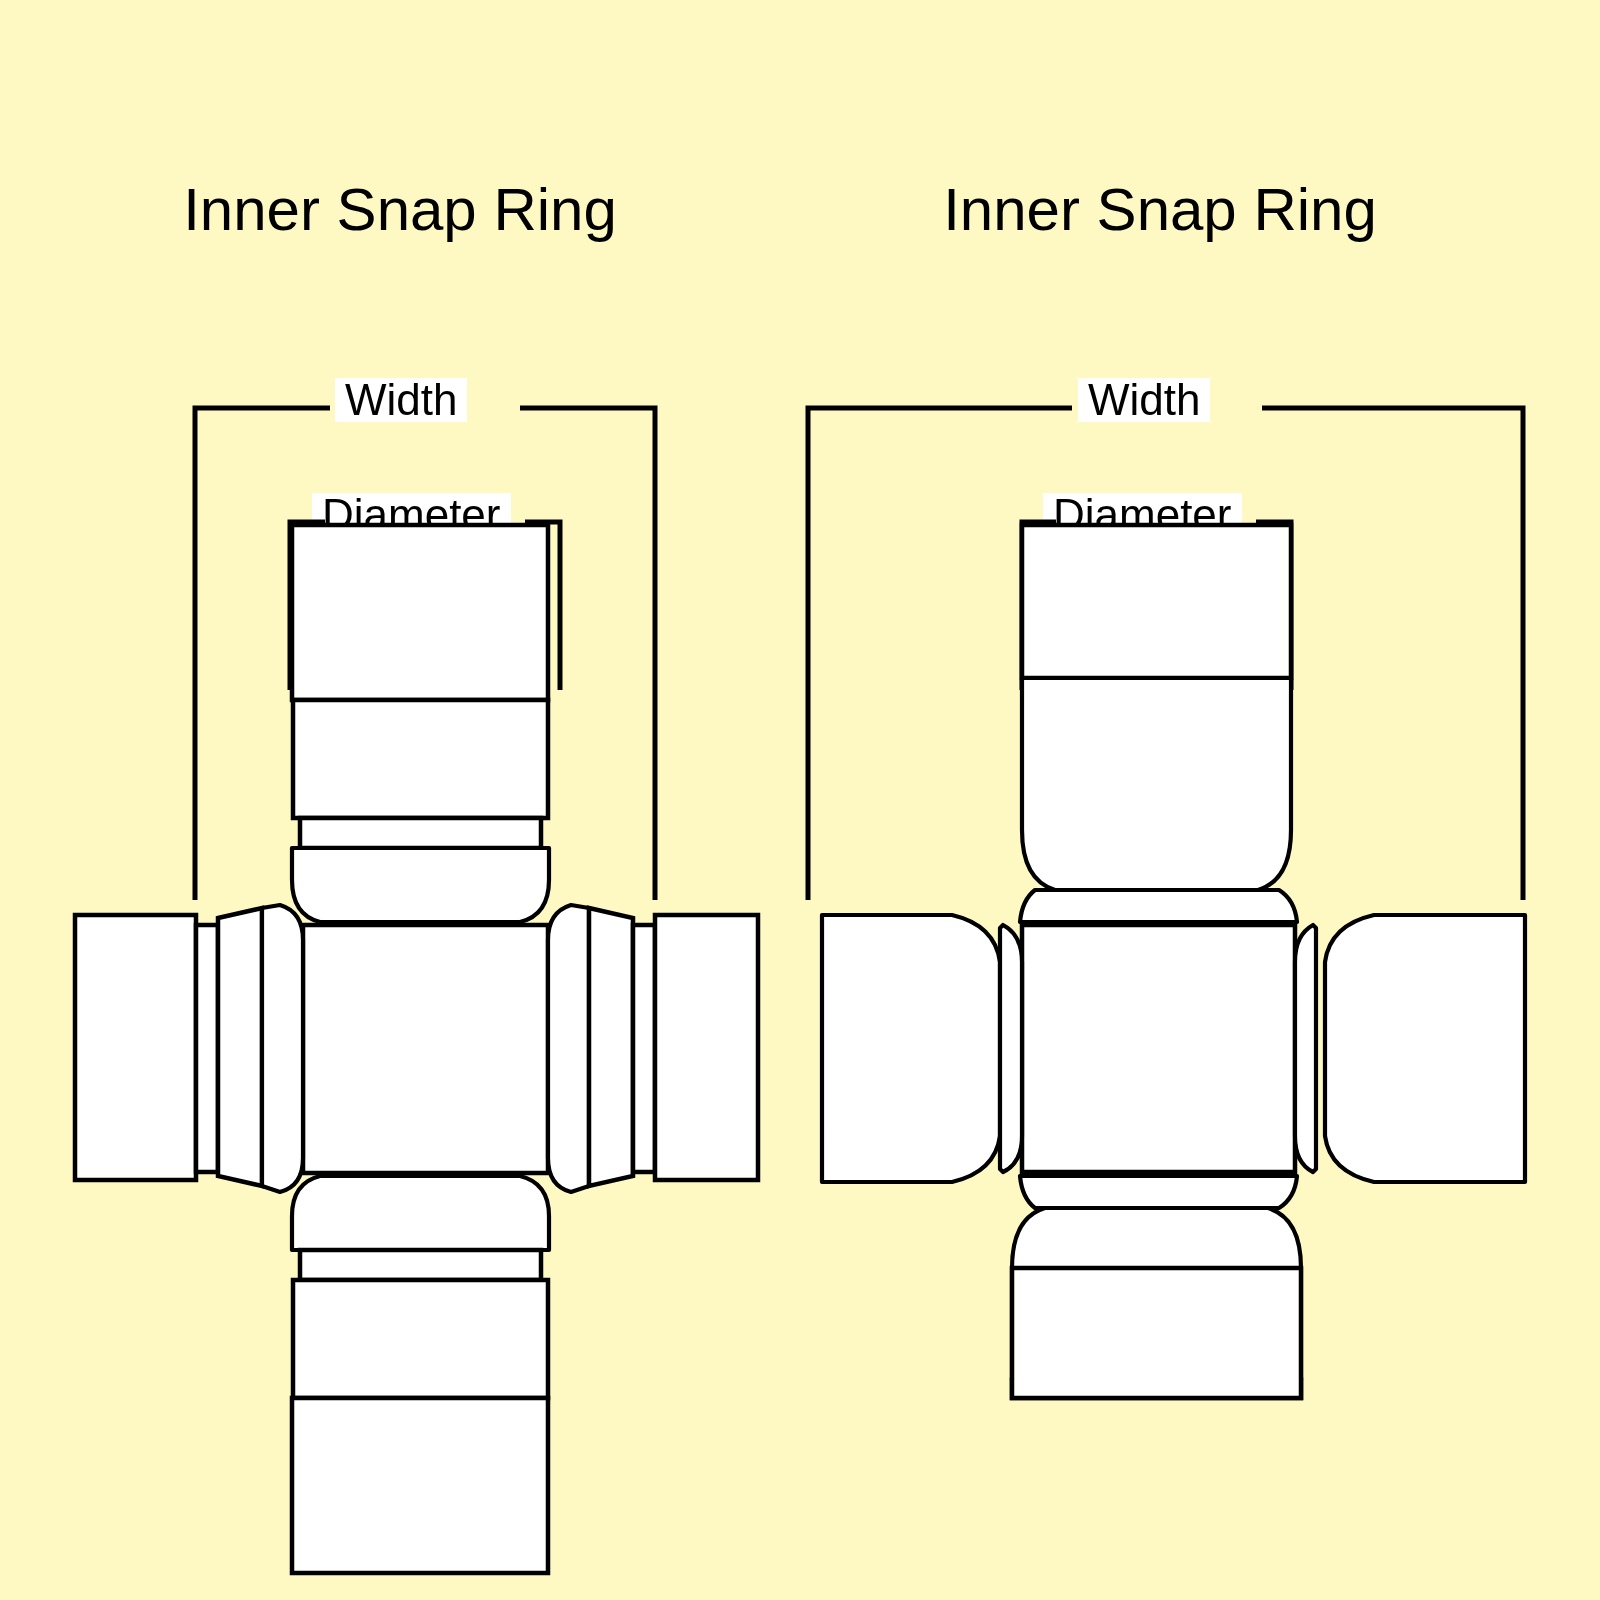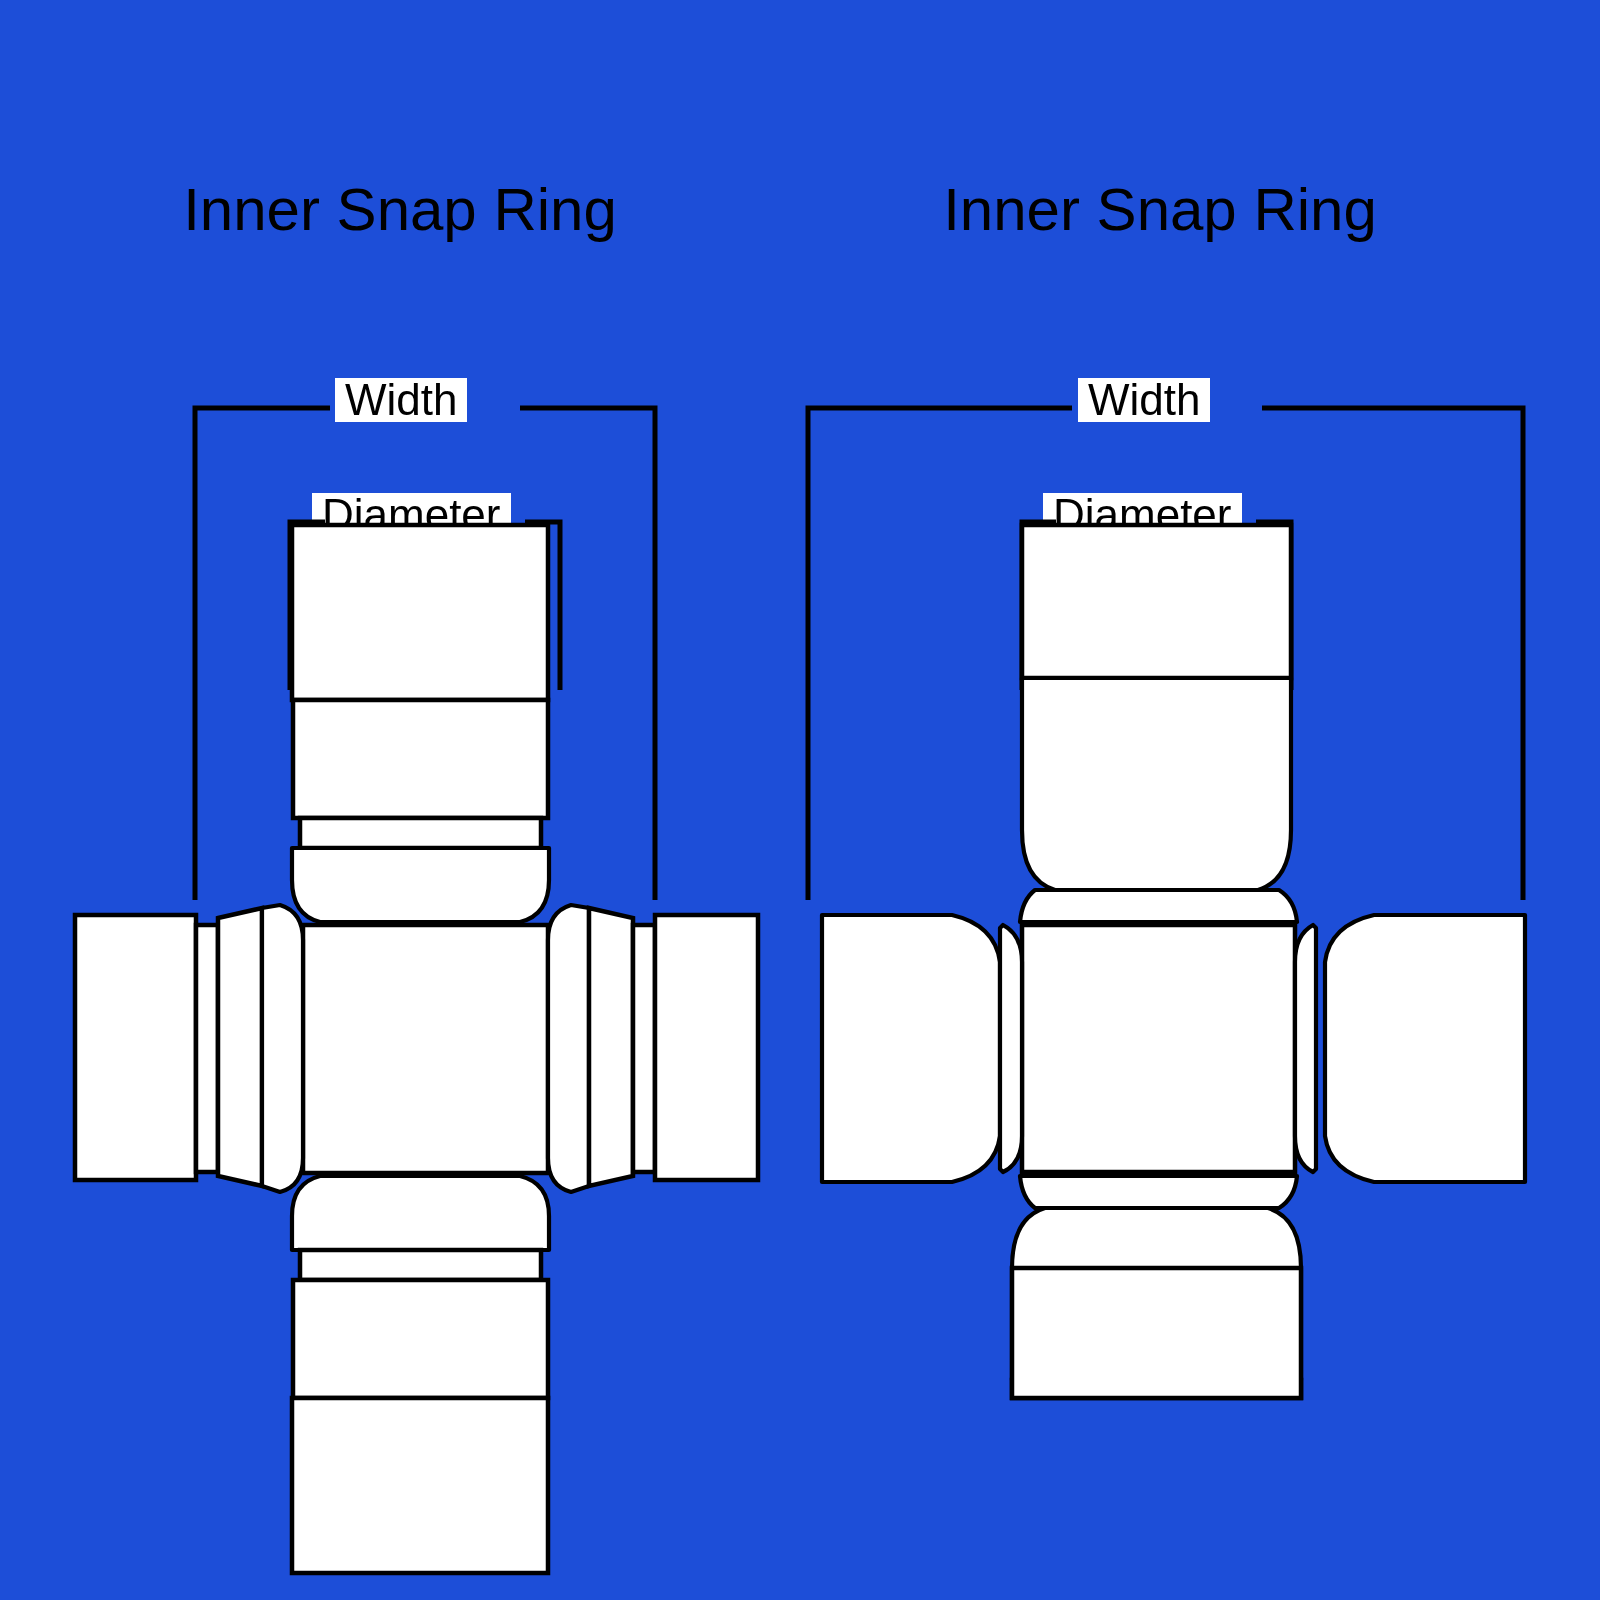--- a/index.html
+++ b/index.html
@@ -12,21 +12,21 @@
     width: 1600px;
     height: 1600px;
     font-family: "Liberation Sans", sans-serif;
     color: #000000;
     overflow: hidden;
   }
   #canvas {
     position: relative;
     width: 1600px;
     height: 1600px;
-    background: #1d4ed8;
+    background: #fef9c3;
   }
   .diagram-svg {
     position: absolute;
     top: 0;
     left: 0;
     width: 1600px;
     height: 1600px;
     pointer-events: none;
   }
   .part-outline {

